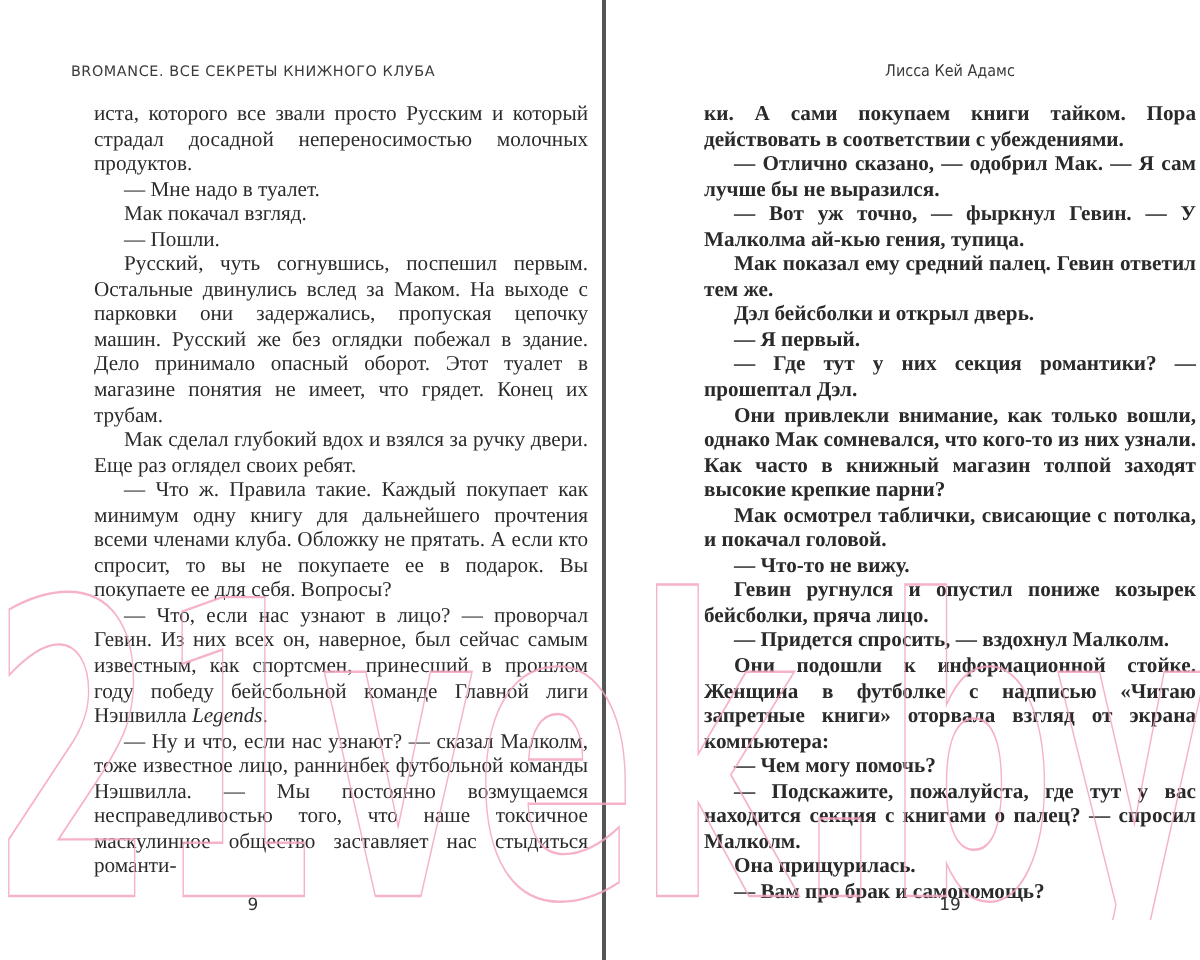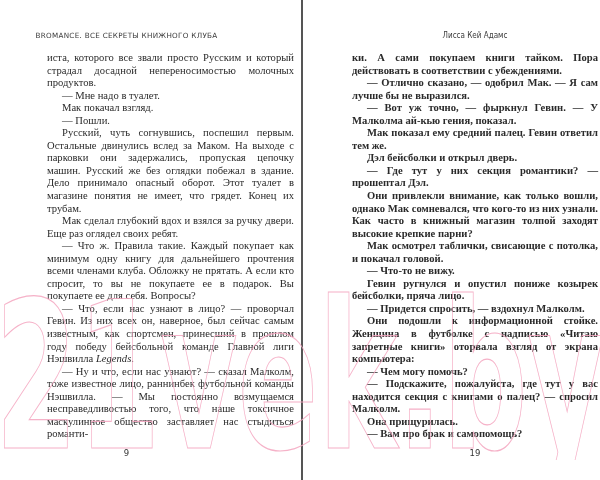--- a/index.html
+++ b/index.html
@@ -69,23 +69,24 @@
   <div class="folio">9</div>
 </div>
 
 <div class="divider"></div>
 
 <div class="page page-right">
   <div class="running-head">Лисса Кей Адамс</div>
   <div class="body-text">
     <p class="noindent">ки. А сами покупаем книги тайком. Пора действовать в соответствии с убеждениями.</p>
     <p>— Отлично сказано, — одобрил Мак. — Я сам лучше бы не выразился.</p>
-    <p>— Вот уж точно, — фыркнул Гевин. — У Малколма ай-кью гения, показал.</p>
+    <p>— Вот уж точно, — фыркнул Гевин. — У Малколма ай-кью гения, тупица.</p>
     <p>Мак показал ему средний палец. Гевин ответил тем же.</p>
     <p>Дэл бейсболки и открыл дверь.</p>
+    <p>— Я первый.</p>
     <p>— Где тут у них секция романтики? — прошептал Дэл.</p>
     <p>Они привлекли внимание, как только вошли, однако Мак сомневался, что кого-то из них узнали. Как часто в книжный магазин толпой заходят высокие крепкие парни?</p>
     <p>Мак осмотрел таблички, свисающие с потолка, и покачал головой.</p>
     <p>— Что-то не вижу.</p>
     <p>Гевин ругнулся и опустил пониже козырек бейсболки, пряча лицо.</p>
     <p>— Придется спросить, — вздохнул Малколм.</p>
     <p>Они подошли к информационной стойке. Женщина в футболке с надписью «Читаю запретные книги» оторвала взгляд от экрана компьютера:</p>
     <p>— Чем могу помочь?</p>
     <p>— Подскажите, пожалуйста, где тут у вас находится секция с книгами о палец? — спросил Малколм.</p>
     <p>Она прищурилась.</p>

